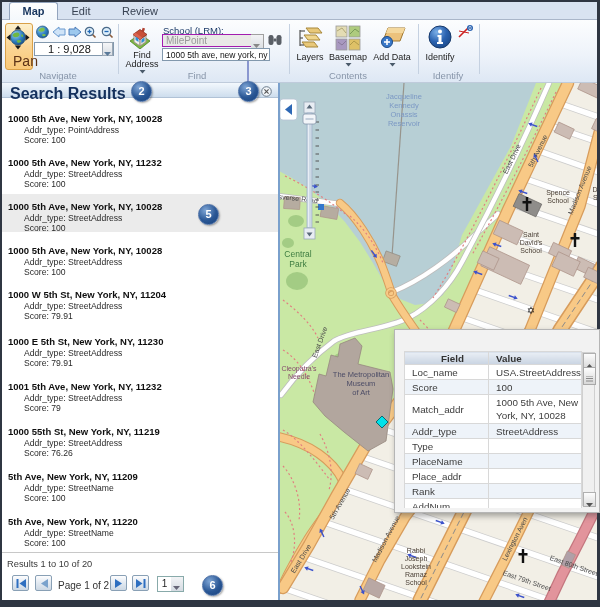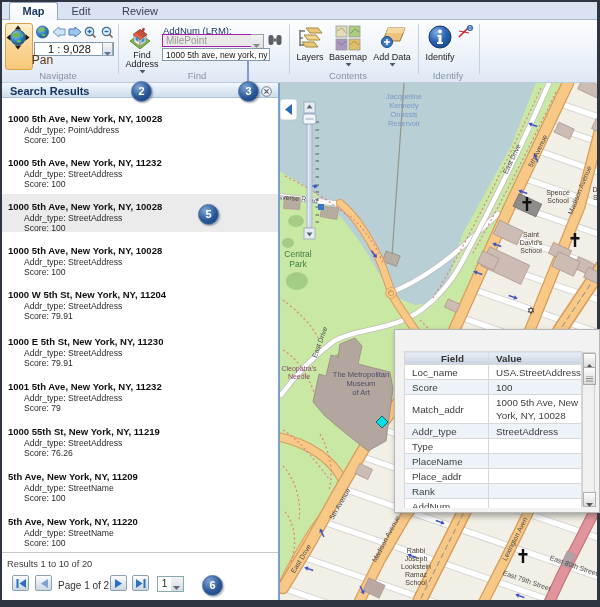--- a/index.html
+++ b/index.html
@@ -10,21 +10,21 @@
   #ribbon{left:2px;top:20px;width:595px;height:63px;
           background:linear-gradient(#fcfdfe,#eef3fa 55%,#dde7f4);}
   .tab{position:absolute;top:3px;height:16px;line-height:16px;font-size:11px;color:#384252;text-align:center;}
   #tabMap{left:9px;width:47px;background:linear-gradient(#fefefe,#f4f8fc);border:1px solid #93a4bd;border-bottom:none;
           border-radius:3px 3px 0 0;height:17px;color:#17355e;font-weight:bold;top:2px;z-index:5;}
   .gsep{position:absolute;top:24px;height:50px;width:1px;background:#c5d1e1;}
   .glabel{position:absolute;top:70px;font-size:9.5px;color:#8795a9;width:90px;text-align:center;}
   #panel{left:2px;top:83px;width:277px;height:517px;background:#ffffff;}
   #phead{left:0;top:0;width:277px;height:14px;background:linear-gradient(#f3f8fd,#cddded);
          border-bottom:1px solid #b0c2d6;}
-  #phead span{position:absolute;left:8px;top:2px;font-size:11px;font-weight:bold;color:#14305c;}
+  #phead span{position:absolute;left:8px;top:2px;font-size:16px;font-weight:bold;color:#14305c;}
   .itemT{position:absolute;left:6px;font-size:9.5px;font-weight:bold;color:#0f0f0f;white-space:nowrap;}
   .itemS{position:absolute;left:22px;font-size:8.6px;color:#2a2a2a;white-space:nowrap;}
   #selrow{left:0px;top:111px;width:277px;height:38px;background:#ebebeb;}
   .badge{position:absolute;width:19px;height:19px;border-radius:50%;
          background:radial-gradient(circle at 35% 28%,#7fa6d6,#2a5795 55%,#16407b);
          border:1px solid #4a6ea5;color:#fff;font-size:11px;font-weight:bold;
          text-align:center;line-height:19px;box-shadow:1px 1px 2px rgba(0,0,0,.35);z-index:60;}
   #popup{left:394px;top:329px;width:204px;height:182px;background:#f2f2f2;
          border:1px solid #b5b5b5;box-shadow:2px 3px 6px rgba(60,60,60,.45);z-index:40;}
   #ptitle{position:absolute;left:2px;top:2px;width:200px;height:17px;background:#3d3d3d;}
@@ -69,21 +69,21 @@
       </defs>
     <circle cx="12" cy="12.5" r="7.5" fill="url(#gp)" stroke="#1d4f7a" stroke-width="0.7"></circle>
     <path d="M6.5,10 Q8,7 11.5,7.5 Q14.5,8.5 13,11 Q10.5,13 8,12 Q6.5,11 6.5,10z" fill="#6fb843"></path>
     <path d="M10.5,15.5 Q13.5,14.5 15.5,16 Q14,18.5 11.5,17.5z" fill="#6fb843"></path>
     <path d="M16,9 Q17.5,10 17,12 Q15.5,12 15,10.5z" fill="#6fb843"></path>
     <path d="M12,0.5 L15.2,4.5 L8.8,4.5 z" fill="#1a1a1a"></path>
     <path d="M12,24.5 L15.2,20.5 L8.8,20.5 z" fill="#1a1a1a"></path>
     <path d="M0.5,12.5 L4.5,9.3 L4.5,15.7 z" fill="#1a1a1a"></path>
     <path d="M23.5,12.5 L19.5,9.3 L19.5,15.7 z" fill="#1a1a1a"></path>
   </svg>
-  <div class="abs" style="left:18px;top:53px;width:49px;text-align:center;font-size:12px;color:#5d3317;z-index:5;">Pan</div>
+  <div class="abs" style="left:1px;top:53px;width:49px;text-align:center;font-size:14px;color:#5d3317;z-index:5;">Pan</div>
 
   <svg class="abs" style="left:36px;top:25px;" width="78" height="14" viewBox="0 0 78 14">
     <defs>
         <radialGradient id="gl" cx="0.35" cy="0.3" r="0.75">
       <stop offset="0" stop-color="#8ec6ea"></stop>
           <stop offset="0.6" stop-color="#2f7fc1"></stop>
           <stop offset="1" stop-color="#1d5a94"></stop>
     </radialGradient>
       </defs>
     <circle cx="6.5" cy="7" r="6" fill="url(#gl)" stroke="#1d4f7a" stroke-width="0.7"></circle>
@@ -120,21 +120,21 @@
     <rect x="12" y="2" width="2.5" height="4" fill="#b04030" transform="rotate(18 13 4)"></rect>
     <path d="M5.5,10.5 L8.5,12.5 L8.5,16 L5.5,14 z" fill="#2e8fd8"></path>
     <path d="M11.5,13.5 L14.5,11.5 L14.5,15 L11.5,17 z" fill="#2e8fd8"></path>
   </svg>
   <div class="abs" style="left:122px;top:50px;width:40px;text-align:center;font-size:9px;color:#222;">Find</div>
   <div class="abs" style="left:122px;top:59px;width:40px;text-align:center;font-size:9px;color:#222;">Address</div>
   <svg class="abs" style="left:139px;top:70px;" width="7" height="4">
       <path d="M0.5,0 L6.5,0 L3.5,3.5z" fill="#4a5a6a"></path>
     </svg>
 
-  <div class="abs" style="left:163px;top:25px;font-size:9.5px;color:#1c3a68;">AddNum (LRM):</div>
+  <div class="abs" style="left:163px;top:25px;font-size:9.5px;color:#1c3a68;">School (LRM):</div>
   <div class="abs" style="left:162px;top:34px;width:88px;height:11px;background:#e9e9e7;border:1px solid #a21caf;
        font-size:10px;color:#999;padding-left:3px;line-height:11px;">MilePoint</div>
   <div class="abs" style="left:251px;top:34px;width:12px;height:13px;background:linear-gradient(#f2f3f5,#dcdfe3);
        border:1px solid #a0a0a0;border-left:none;">
     <svg width="7" height="5" style="margin:4px 0 0 2px;">
         <path d="M0,0 L7,0 L3.5,4z" fill="#888"></path>
       </svg></div>
   <svg class="abs" style="left:268px;top:34px;" width="14" height="12" viewBox="0 0 14 12">
     <rect x="0.5" y="1" width="5" height="10" rx="2.2" fill="#5a5f66"></rect>
     <rect x="8.5" y="1" width="5" height="10" rx="2.2" fill="#5a5f66"></rect>

